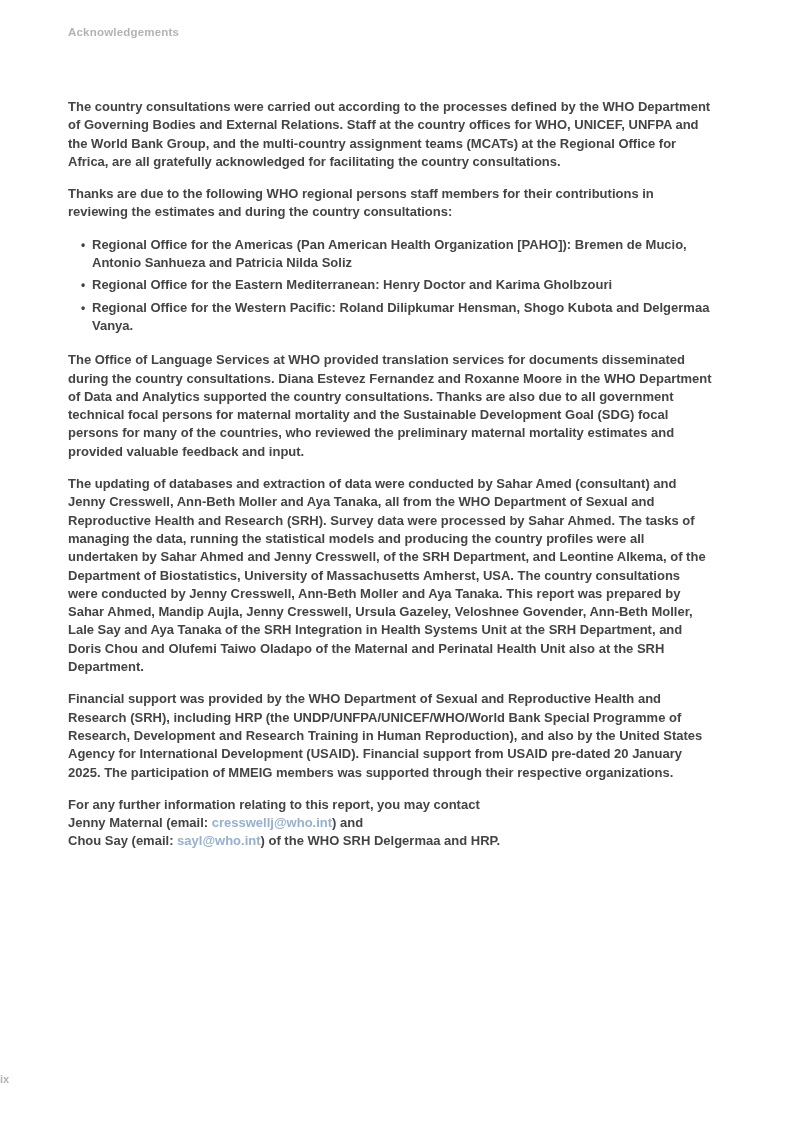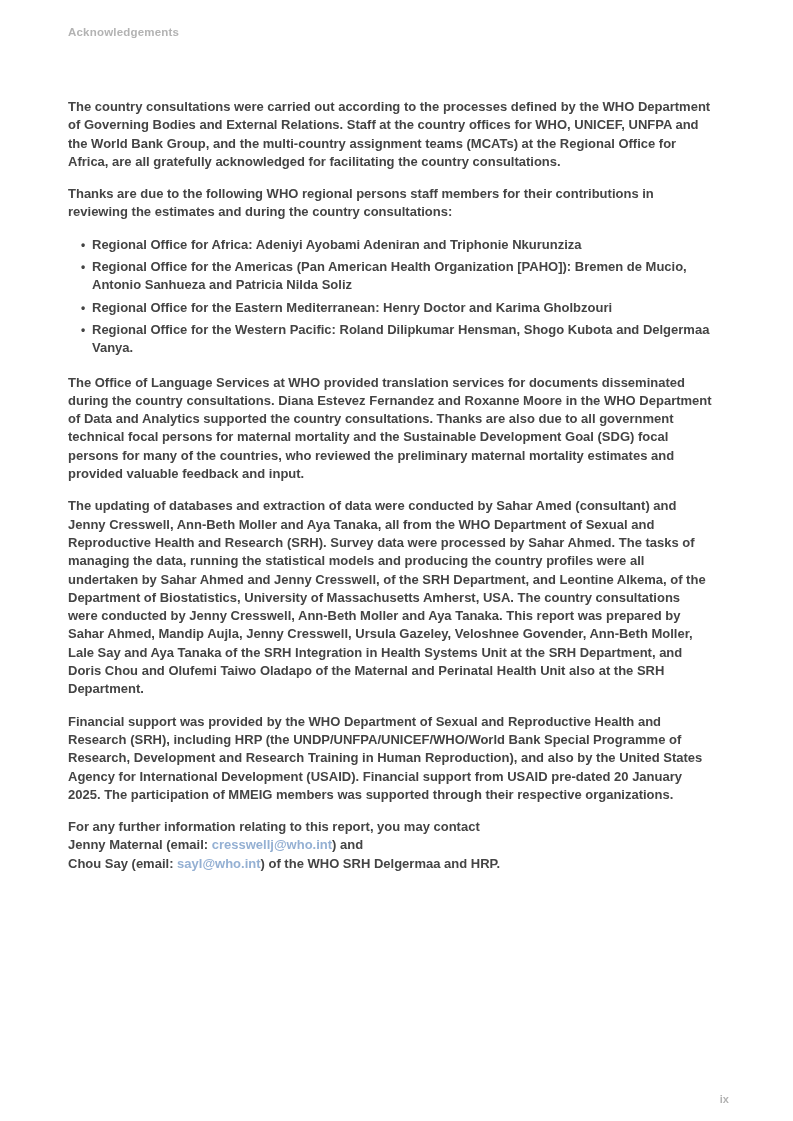--- a/index.html
+++ b/index.html
@@ -59,43 +59,42 @@
     color: var(--body-text);
     font-size: 12px;
   }
   .contact a.email {
     color: var(--link-text);
     text-decoration: none;
     cursor: pointer;
   }
   .page-footer {
     position: absolute;
-    bottom: 16px;
+    bottom: 36px;
     left: 0;
     width: 100%;
-    text-align: right;
+    text-align: left;
     font-size: 11px;
     color: var(--footer-text);
   }
 </style>
 </head>
 <body>
 
 <div class="page">
 
   <div class="running-header">Acknowledgements</div>
 
   <main class="content">
 
     <p>The country consultations were carried out according to the processes defined by the WHO Department of Governing Bodies and External Relations. Staff at the country offices for WHO, UNICEF, UNFPA and the World Bank Group, and the multi-country assignment teams (MCATs) at the Regional Office for Africa, are all gratefully acknowledged for facilitating the country consultations.</p>
 
     <p>Thanks are due to the following WHO regional persons staff members for their contributions in reviewing the estimates and during the country consultations:</p>
 
     <ul class="bullet-list">
-      <li>Regional Office for Africa: Adeniyi Ayobami Adeniran and Triphonie Nkurunziza</li>
       <li>Regional Office for the Americas (Pan American Health Organization [PAHO]): Bremen de Mucio, Antonio Sanhueza and Patricia Nilda Soliz</li>
       <li>Regional Office for the Eastern Mediterranean: Henry Doctor and Karima Gholbzouri</li>
       <li>Regional Office for the Western Pacific: Roland Dilipkumar Hensman, Shogo Kubota and Delgermaa Vanya.</li>
     </ul>
 
     <p>The Office of Language Services at WHO provided translation services for documents disseminated during the country consultations. Diana Estevez Fernandez and Roxanne Moore in the WHO Department of Data and Analytics supported the country consultations. Thanks are also due to all government technical focal persons for maternal mortality and the Sustainable Development Goal (SDG) focal persons for many of the countries, who reviewed the preliminary maternal mortality estimates and provided valuable feedback and input.</p>
 
     <p>The updating of databases and extraction of data were conducted by Sahar Amed (consultant) and Jenny Cresswell, Ann-Beth Moller and Aya Tanaka, all from the WHO Department of Sexual and Reproductive Health and Research (SRH). Survey data were processed by Sahar Ahmed. The tasks of managing the data, running the statistical models and producing the country profiles were all undertaken by Sahar Ahmed and Jenny Cresswell, of the SRH Department, and Leontine Alkema, of the Department of Biostatistics, University of Massachusetts Amherst, USA. The country consultations were conducted by Jenny Cresswell, Ann-Beth Moller and Aya Tanaka. This report was prepared by Sahar Ahmed, Mandip Aujla, Jenny Cresswell, Ursula Gazeley, Veloshnee Govender, Ann-Beth Moller, Lale Say and Aya Tanaka of the SRH Integration in Health Systems Unit at the SRH Department, and Doris Chou and Olufemi Taiwo Oladapo of the Maternal and Perinatal Health Unit also at the SRH Department.</p>
 
     <p>Financial support was provided by the WHO Department of Sexual and Reproductive Health and Research (SRH), including HRP (the UNDP/UNFPA/UNICEF/WHO/World Bank Special Programme of Research, Development and Research Training in Human Reproduction), and also by the United States Agency for International Development (USAID). Financial support from USAID pre-dated 20 January 2025. The participation of MMEIG members was supported through their respective organizations.</p>

